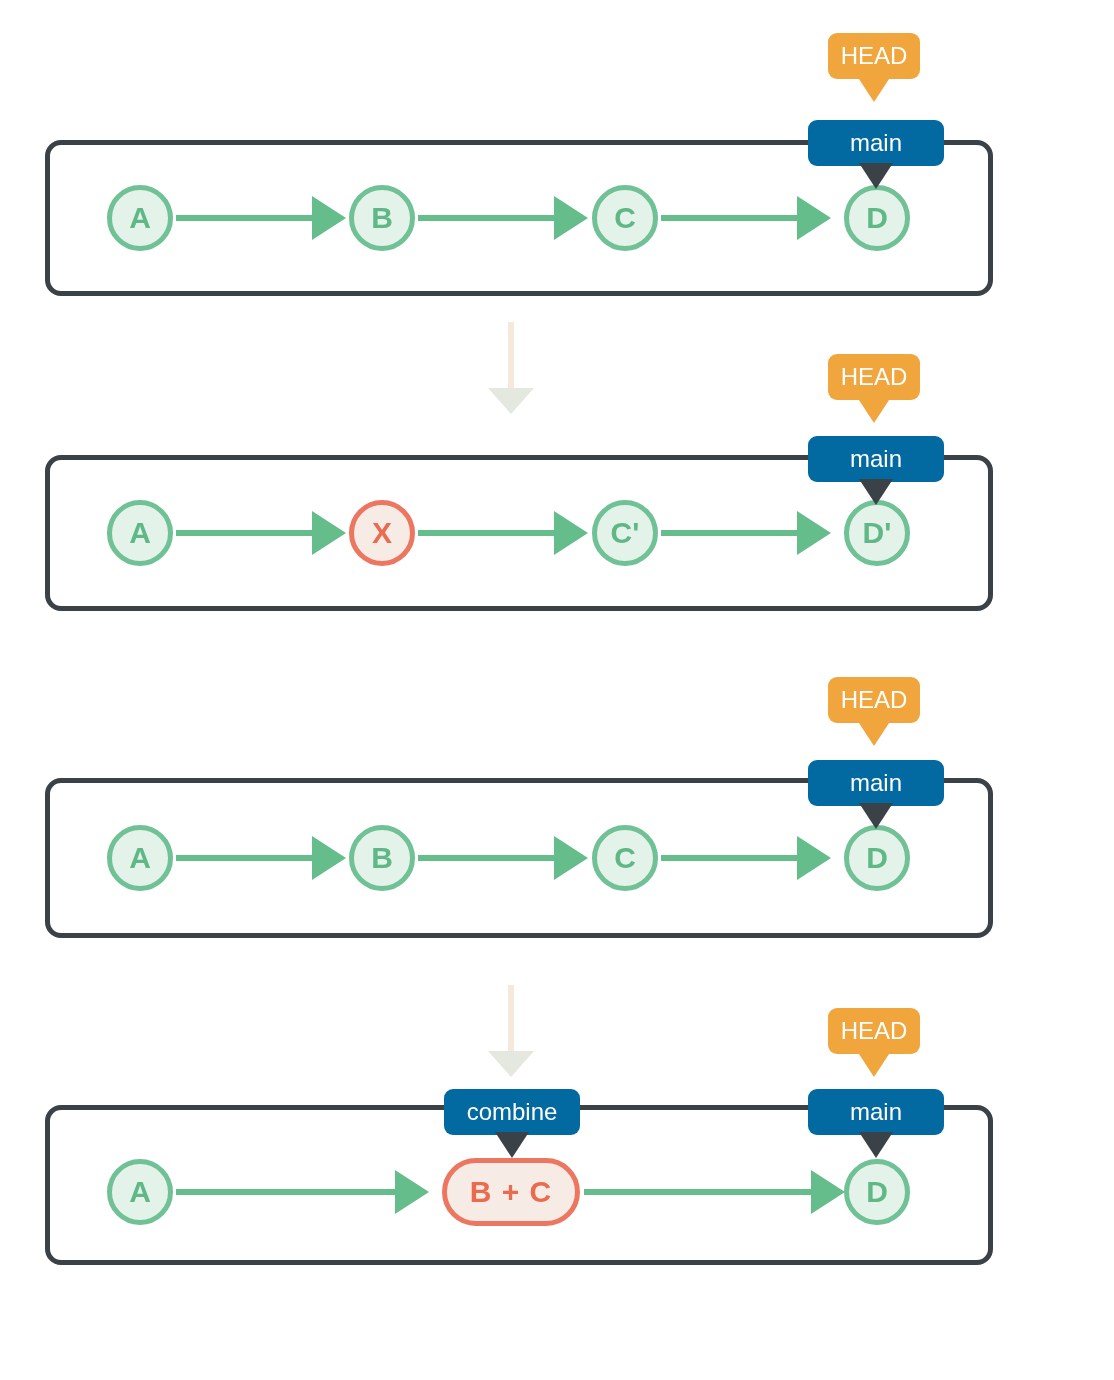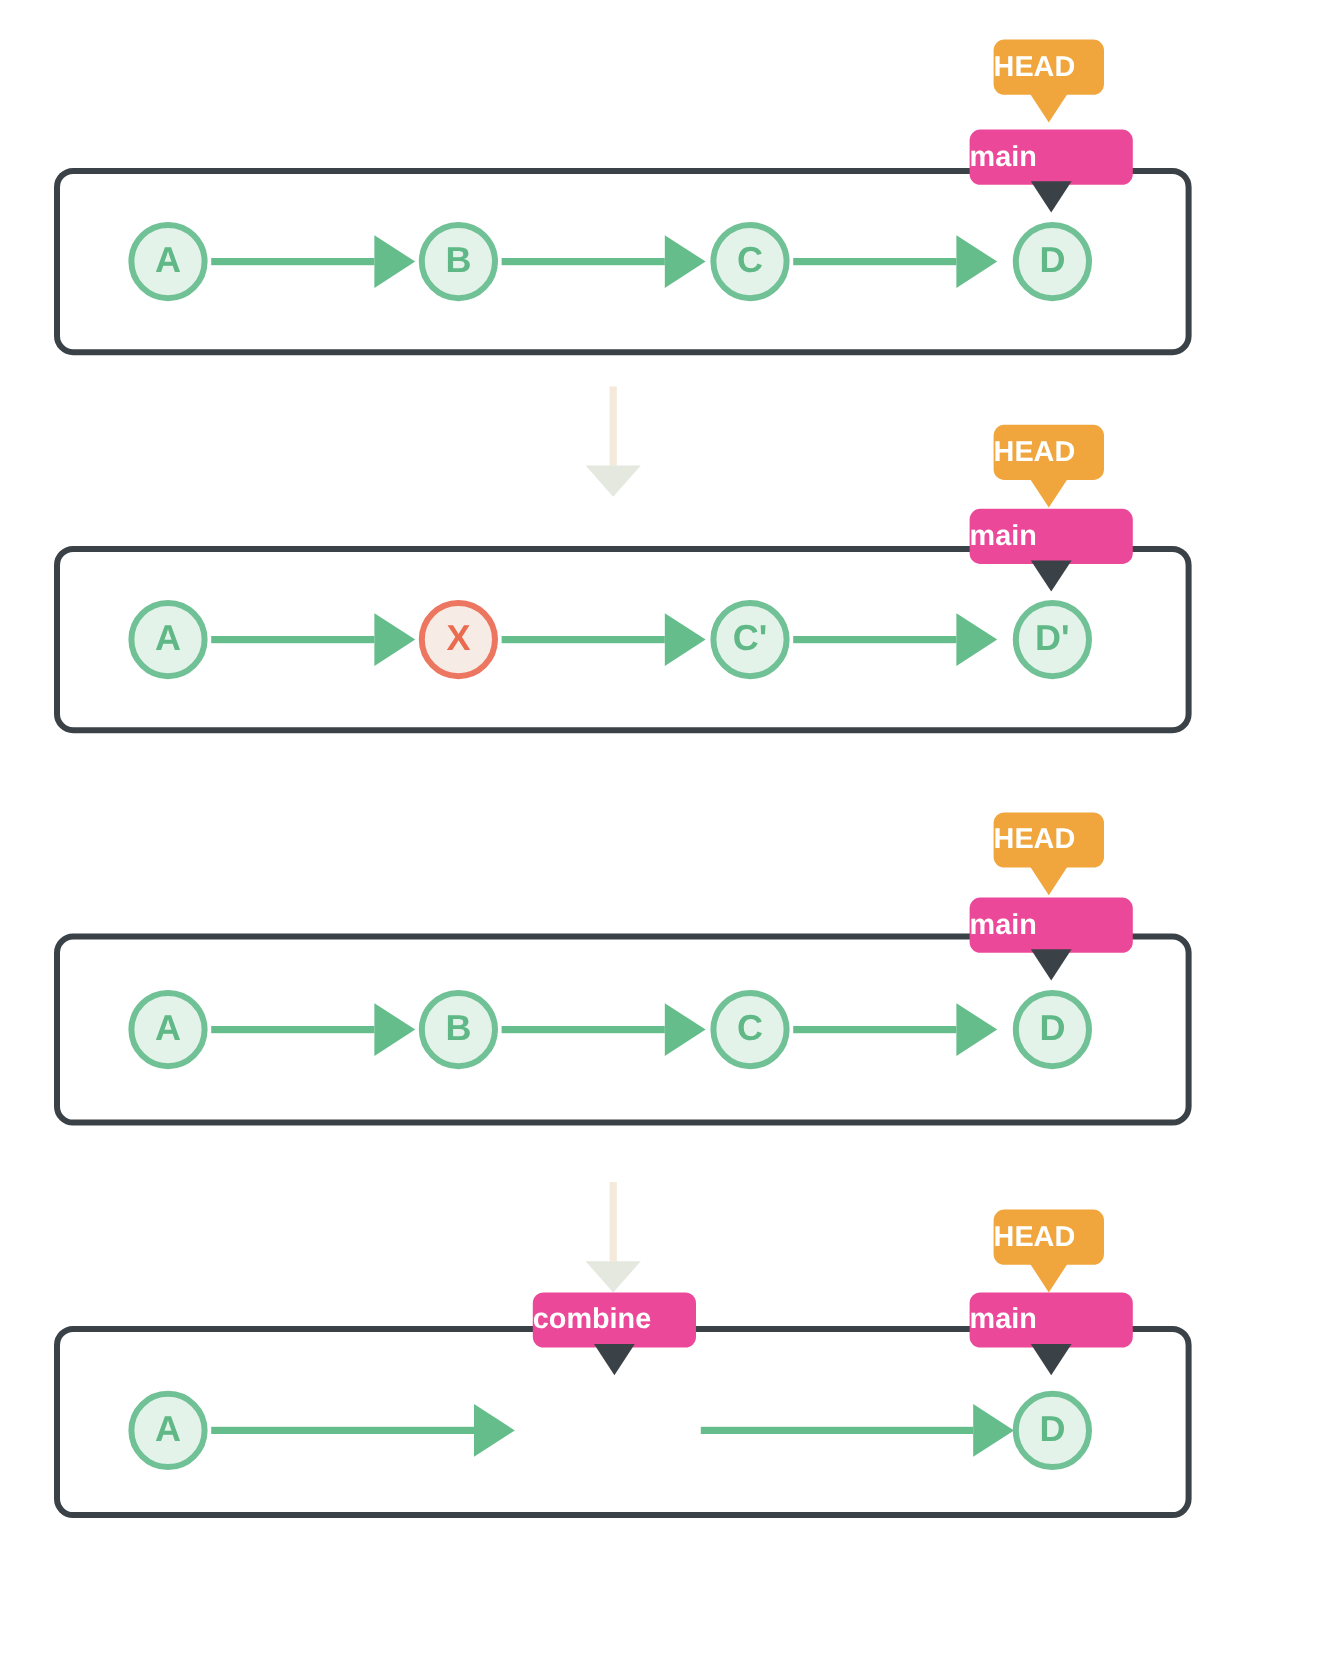--- a/index.html
+++ b/index.html
@@ -24,27 +24,27 @@
   .harrow .stem{flex:1;height:6px;background:#64bd8a;}
   .harrow .head{width:0;height:0;border-top:22px solid transparent;border-bottom:22px solid transparent;border-left:34px solid #64bd8a;}
 
   
   .varrow{position:absolute;width:46px;display:flex;flex-direction:column;align-items:center;z-index:0;}
   .varrow .stem{width:6px;height:66px;background:#f4e9da;}
   .varrow .head{width:0;height:0;border-left:23px solid transparent;border-right:23px solid transparent;border-top:26px solid #e4e8df;}
 
   
   .badge{position:absolute;height:46px;box-sizing:border-box;border-radius:9px;
-         display:flex;align-items:center;
-         color:#ffffff;font-weight:700;font-size:24px;z-index:4;}
+         display:flex;align-items:center;justify-content:center;
+         color:#ffffff;font-weight:400;font-size:24px;z-index:4;}
   .badge .tail{position:absolute;top:100%;left:50%;transform:translateX(-50%);margin-top:-3px;
                width:0;height:0;border-left:17px solid transparent;border-right:17px solid transparent;}
   .badge-orange{background:#f0a63c;}
   .badge-orange .tail{border-top:26px solid #f0a63c;}
-  .badge-dark{background:#ec4899;}
+  .badge-dark{background:#0369a1;margin-top:12px;}
   .badge-dark .tail{border-top:26px solid #3a4147;}
 
   .caption{position:absolute;left:0;right:0;top:1300px;text-align:center;
            color:#525968;font-size:26px;z-index:1;}
 </style>
 </head>
 <body>
 
 <div id="canvas">
 
@@ -177,20 +177,23 @@
   </div>
   <div class="panel" style="left:45px;top:1105px;width:948px;height:160px"></div>
 
   <div class="commit commit-green" style="left:107px;top:1159px">
     <span>A</span>
   </div>
   <div class="harrow" style="left:176px;top:1170px;width:253px">
     <i class="stem"></i>
       <i class="head"></i>
   </div>
+  <div class="pill" style="left:442px;top:1158px;width:138px;height:68px">
+    <span>B + C</span>
+  </div>
   <div class="harrow" style="left:584px;top:1170px;width:261px">
     <i class="stem"></i>
       <i class="head"></i>
   </div>
   <div class="commit commit-green" style="left:844px;top:1159px">
     <span>D</span>
   </div>
 
 
 </div>

